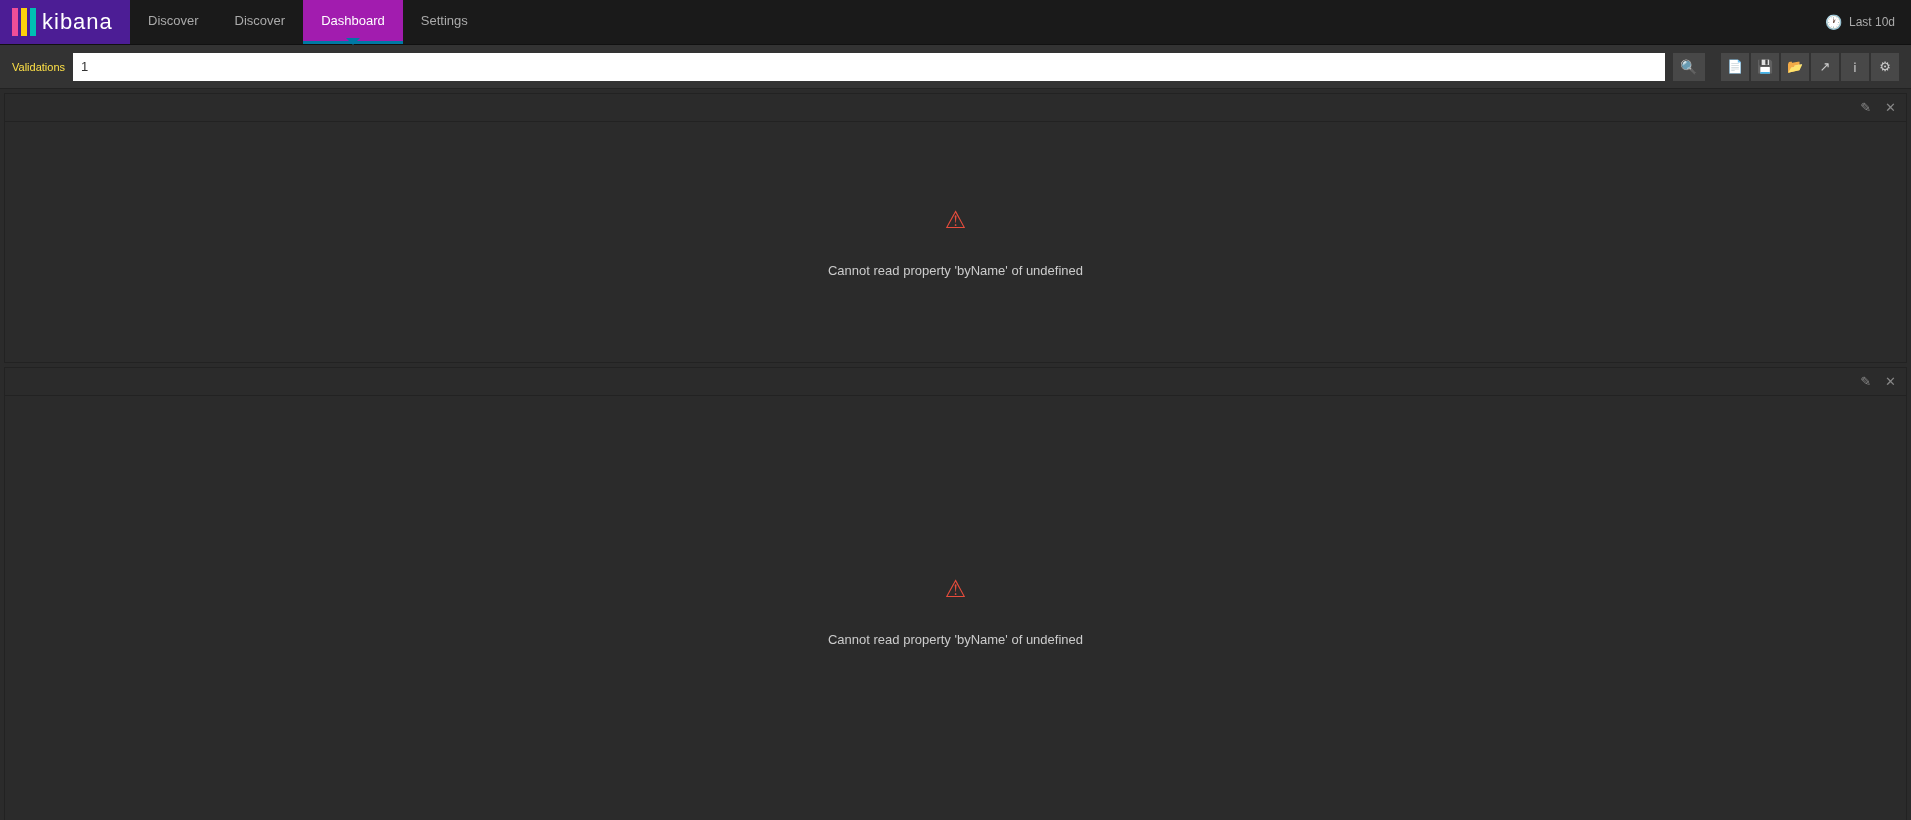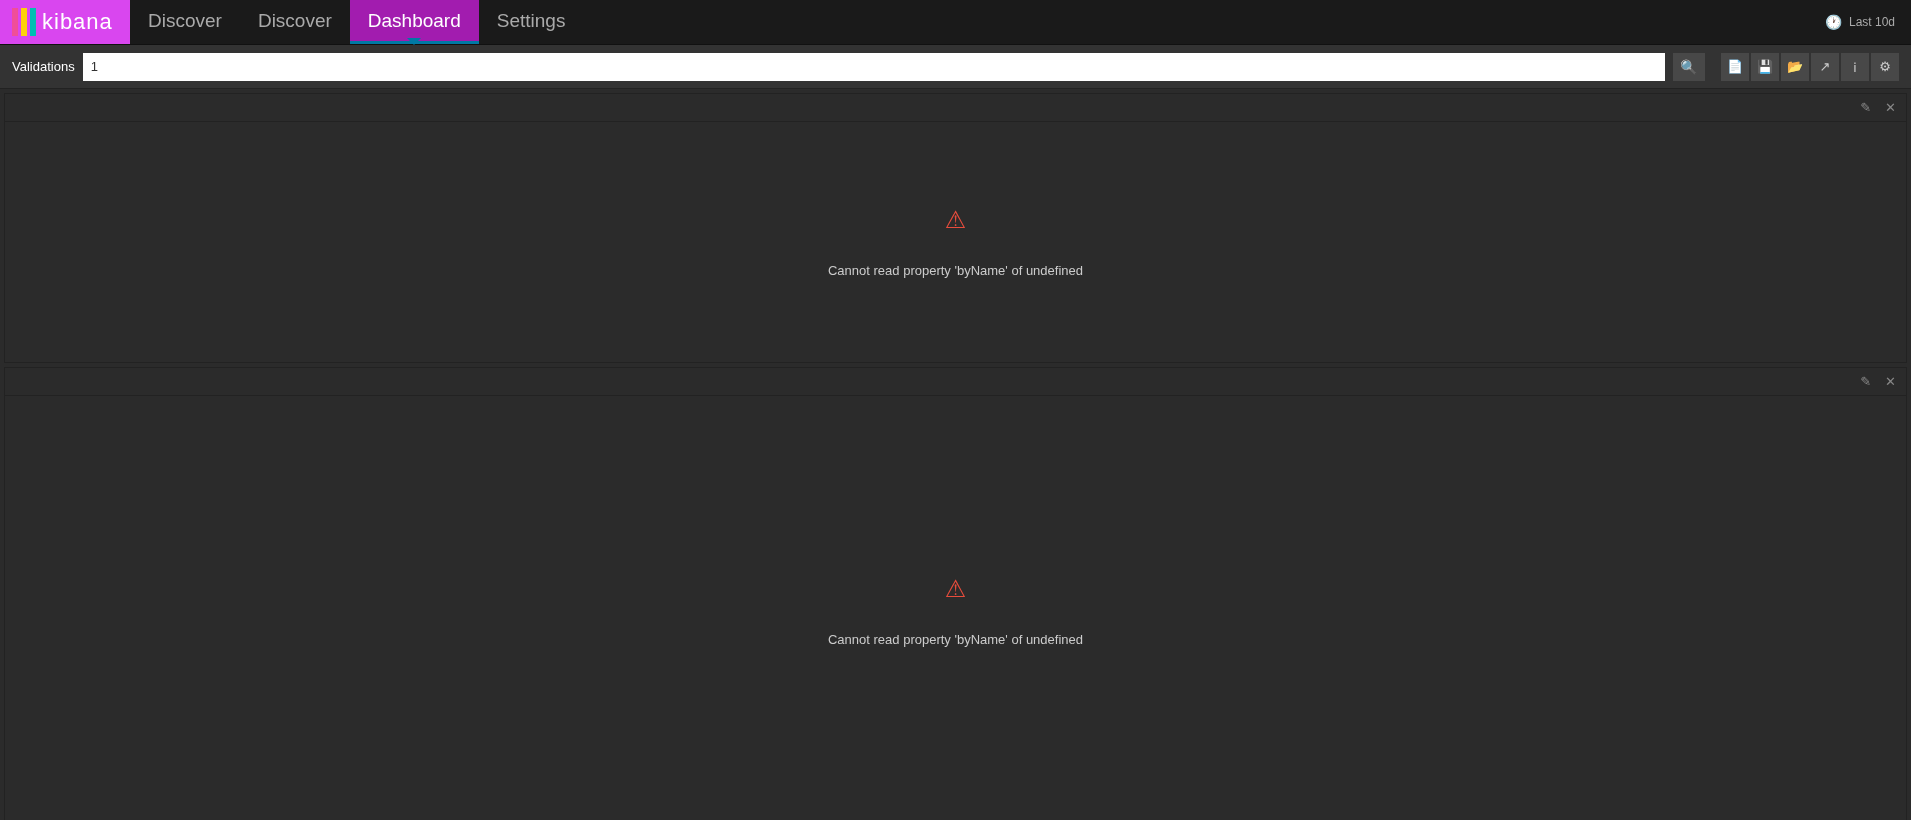--- a/index.html
+++ b/index.html
@@ -17,21 +17,21 @@
       background: #1a1a1a;
       height: 45px;
       display: flex;
       align-items: stretch;
       border-bottom: 1px solid #111;
     }
     .logo {
       display: flex;
       align-items: center;
       padding: 0 12px;
-      background: #d946ef;
+      background: #4c1d95;
       min-width: 130px;
     }
     .logo-bars {
       display: flex;
       gap: 3px;
       margin-right: 6px;
     }
     .logo-bar {
       width: 6px;
       height: 28px;
@@ -48,21 +48,21 @@
     .nav-links {
       display: flex;
       align-items: stretch;
     }
     .nav-link {
       display: flex;
       align-items: center;
       padding: 0 18px;
       color: #aaa;
       text-decoration: none;
-      font-size: 19px;
+      font-size: 13px;
       cursor: pointer;
       border-bottom: 3px solid transparent;
       position: relative;
     }
     .nav-link.active {
       color: #fff;
       border-bottom: 3px solid #0079a5;
       background: #a21caf;
     }
     .nav-link.active::after {
@@ -92,22 +92,22 @@
     .search-bar {
       background: #333;
       height: 44px;
       display: flex;
       align-items: center;
       padding: 0 12px;
       gap: 8px;
       border-bottom: 1px solid #222;
     }
     .dashboard-title {
-      color: #ffffff;
-      font-size: 13px;
+      color: #fde047;
+      font-size: 11px;
       white-space: nowrap;
     }
     .search-input {
       flex: 1;
       background: #fff;
       border: none;
       height: 28px;
       padding: 0 8px;
       font-size: 13px;
       color: #333;

